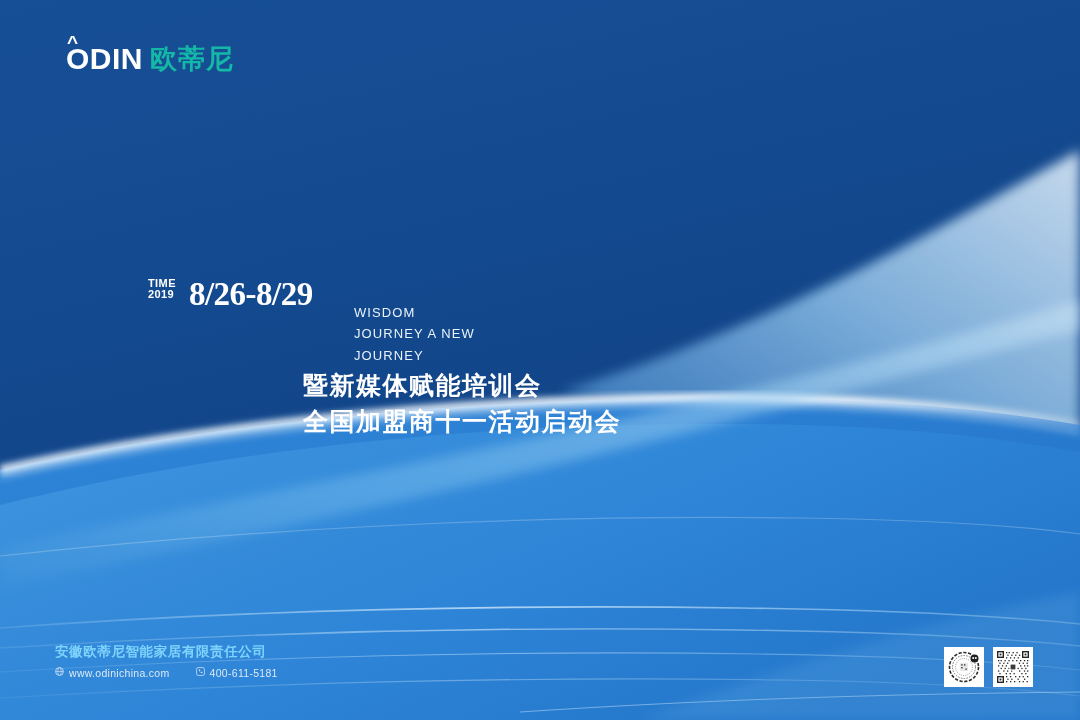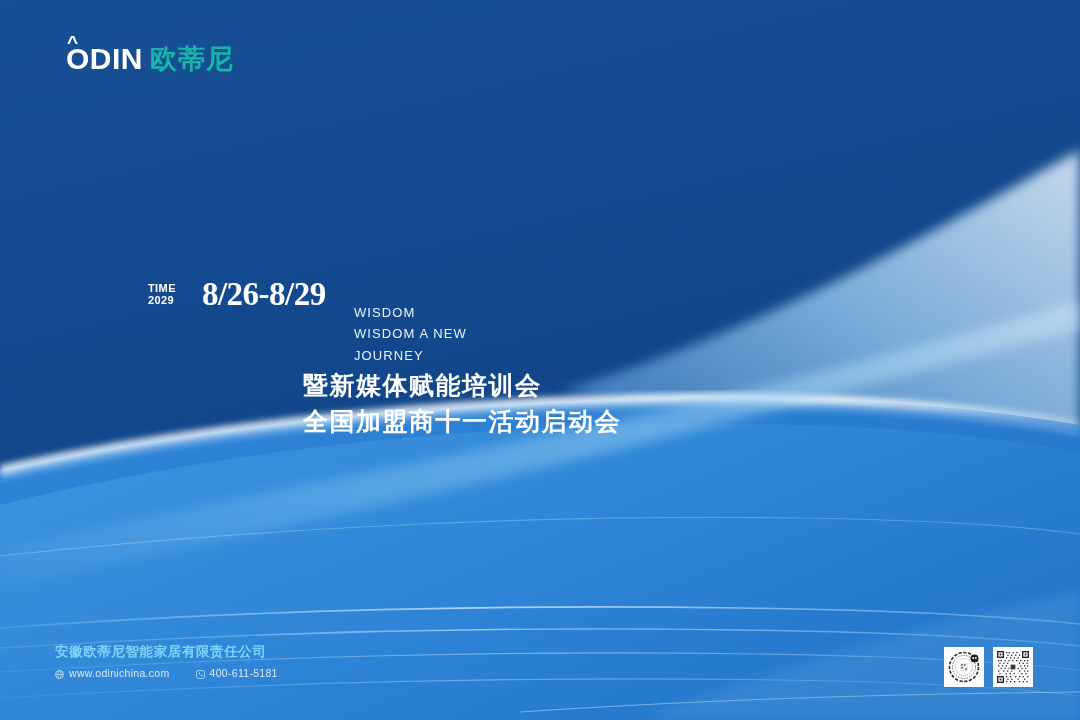--- a/index.html
+++ b/index.html
@@ -28,21 +28,21 @@
   
   #headline{position:absolute;left:432px;top:112px;width:480px;height:235px;}
   #headline svg{display:block;width:100%;height:100%;}
   .callig{
     font-family:"DejaVu Serif","Liberation Serif",serif;
     font-weight:700;
     fill:url(#inkgrad);
   }
 
   
-  #dateblock{position:absolute;left:148px;top:278px;display:flex;align-items:center;gap:26px;}
+  #dateblock{position:absolute;left:148px;top:278px;display:flex;align-items:flex-start;gap:13px;}
   #timelbl{display:flex;flex-direction:column;line-height:1.02;}
   #timelbl span{
     color:#ffffff;font-size:11px;font-weight:700;letter-spacing:.4px;
   }
   #daterange{
     color:#ffffff;font-size:33px;font-weight:700;letter-spacing:-.5px;line-height:1;
     font-family:Liberation Serif, serif;
   }
 
   
@@ -56,21 +56,21 @@
   #subtitle div{
     color:#ffffff;font-size:25px;font-weight:700;letter-spacing:1.5px;line-height:1.42;
   }
 
   
   #footer{position:absolute;left:55px;top:643px;}
   #company{
     color:#7dd3fc;font-size:13.5px;font-weight:700;letter-spacing:.6px;line-height:1.4;
   }
   #contact{display:flex;align-items:center;gap:26px;margin-top:5px;}
-  .cline{display:flex;align-items:flex-end;gap:5px;}
+  .cline{display:flex;align-items:flex-start;gap:5px;}
   .cline .txt{color:#dce9f7;font-size:10.5px;letter-spacing:.3px;}
   .cicon{display:block;}
 
   
   #qrwrap{position:absolute;left:944px;top:647px;display:flex;gap:9px;}
   .qrbox{width:40px;height:40px;background:#ffffff;padding:2px;box-sizing:border-box;}
   .qrbox svg{display:block;width:100%;height:100%;}
 </style>
 </head>
 <body>
@@ -154,28 +154,28 @@
       <span class="circum">^</span>
       <span>ODIN</span>
     </div>
     <div class="cn">欧蒂尼</div>
   </div>
 
 
   <div id="dateblock">
     <div id="timelbl">
       <span>TIME</span>
-      <span>2029</span>
+      <span>2019</span>
     </div>
     <div id="daterange">8/26-8/29</div>
   </div>
 
   <div id="tagline">
     <div>WISDOM</div>
-    <div>WISDOM A NEW</div>
+    <div>JOURNEY A NEW</div>
     <div>JOURNEY</div>
   </div>
 
   <div id="subtitle">
     <div>暨新媒体赋能培训会</div>
     <div>全国加盟商十一活动启动会</div>
   </div>
 
   <div id="footer">
     <div id="company">安徽欧蒂尼智能家居有限责任公司</div>

